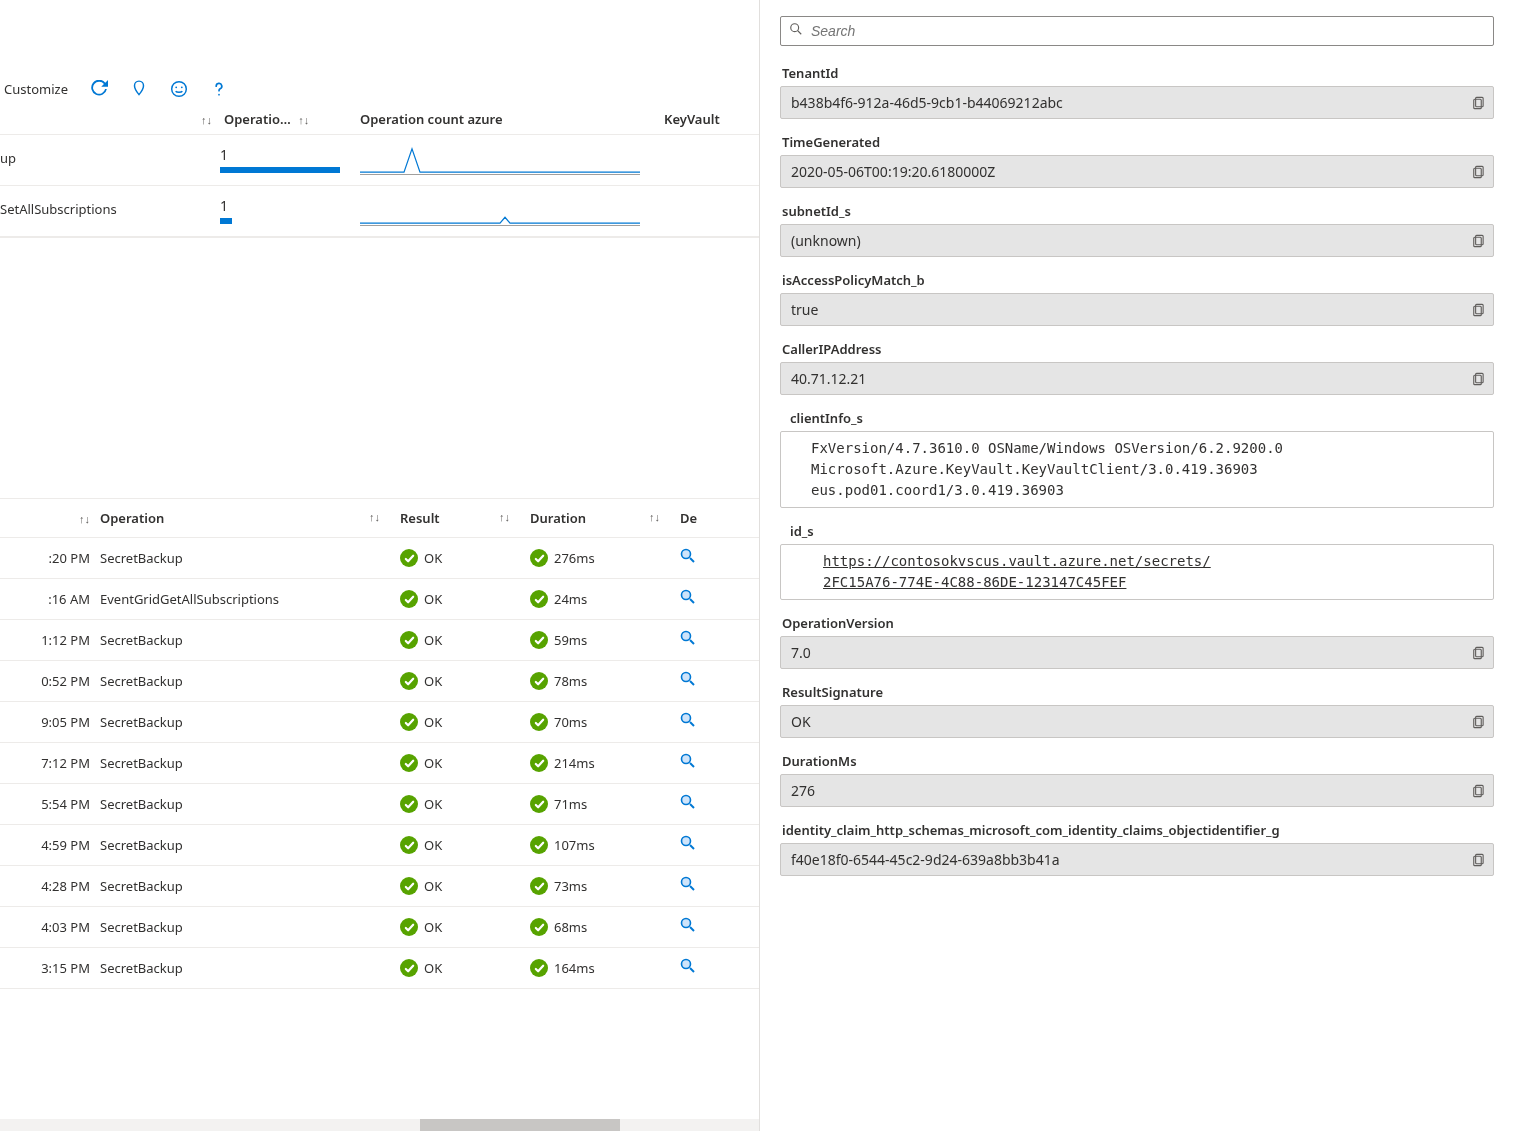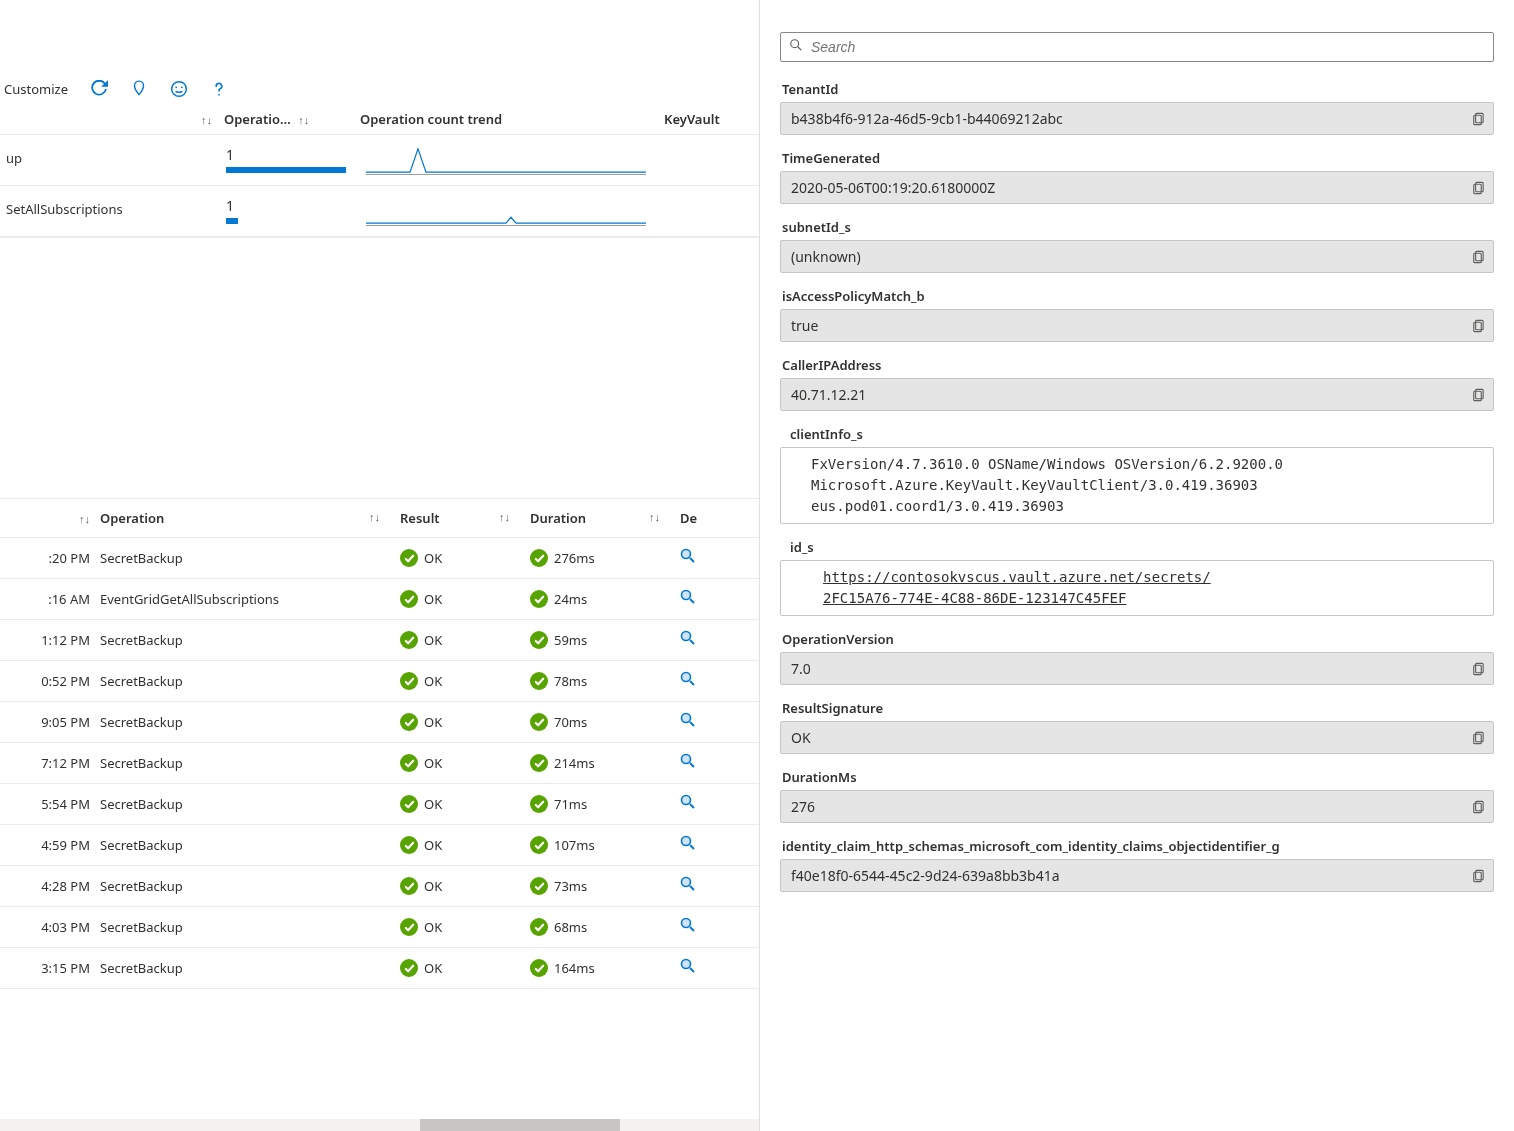--- a/index.html
+++ b/index.html
@@ -17,21 +17,20 @@
   flex: 0 0 760px;
   border-right: 1px solid #e1dfdd;
   display: flex;
   flex-direction: column;
   overflow: hidden;
 }
 .right-pane {
   flex: 1;
   padding: 16px 20px;
   overflow-y: auto;
-  margin-top: 16px;
 }
 .toolbar {
   display: flex;
   align-items: flex-start;
   gap: 22px;
   padding: 80px 16px 8px 4px;
   color: #323130;
 }
 .toolbar .tb-icon { color: #0078d4; cursor: pointer; }
 .toolbar svg { width: 18px; height: 18px; display: block; }
@@ -51,21 +50,21 @@
 .col-count-h { flex: 0 0 140px; padding-left:4px;}
 .col-trend-h { flex: 0 0 300px; }
 .col-success-h { flex: 1; padding-left:4px; }
 
 .summary-row {
   display: flex;
   align-items: flex-start;
   padding: 10px 0;
   border-bottom: 1px solid #edebe9;
 }
-.col-name { flex: 0 0 220px; padding-top:4px; overflow:hidden; text-overflow:ellipsis; white-space:nowrap;margin-left:6px;}
+.col-name { flex: 0 0 220px; padding-top:4px; overflow:hidden; text-overflow:ellipsis; white-space:nowrap;}
 .col-count { flex: 0 0 140px; }
 .col-trend { flex: 0 0 300px; }
 .col-success { flex: 1; }
 .count-val { font-size: 14px; }
 .count-bar-bg { width: 120px; height: 6px; background: transparent; margin-top:3px;}
 .count-bar { height: 6px; background: #0078d4; }
 
 .sparkline { width: 280px; height: 30px; border-bottom: 1px solid #a19f9d; position:relative; }
 .sparkline svg { width:100%; height:100%; overflow:visible; }
 .sparkline path { stroke: #0078d4; stroke-width:1.2; fill:none; }
@@ -184,21 +183,21 @@
       <svg viewBox="0 0 16 16">
           <path d="M5.5 5.5a2.5 2.5 0 1 1 3.5 2.3c-.8.4-1 .9-1 1.7M8 13h.01" fill="none" stroke="currentColor" stroke-width="1.5" stroke-linecap="round"></path>
         </svg>
     </span>
   </div>
 
   <div class="summary-section">
     <div class="summary-header">
       <div class="col-name-h"><span class="sort-icon">↑↓</span></div>
       <div class="col-count-h"><span>Operatio…</span> <span class="sort-icon">↑↓</span></div>
-      <div class="col-trend-h"><span>Operation count trend</span></div>
+      <div class="col-trend-h"><span>Operation count azure</span></div>
       <div class="col-success-h"><span>KeyVault</span></div>
     </div>
     <div id="summary-rows">
         <div class="summary-row">
     <div class="col-name">up</div>
     <div class="col-count">
       <div class="count-val">1</div>
       <div class="count-bar-bg">
               <div class="count-bar" style="width:100%"></div>
             </div>

